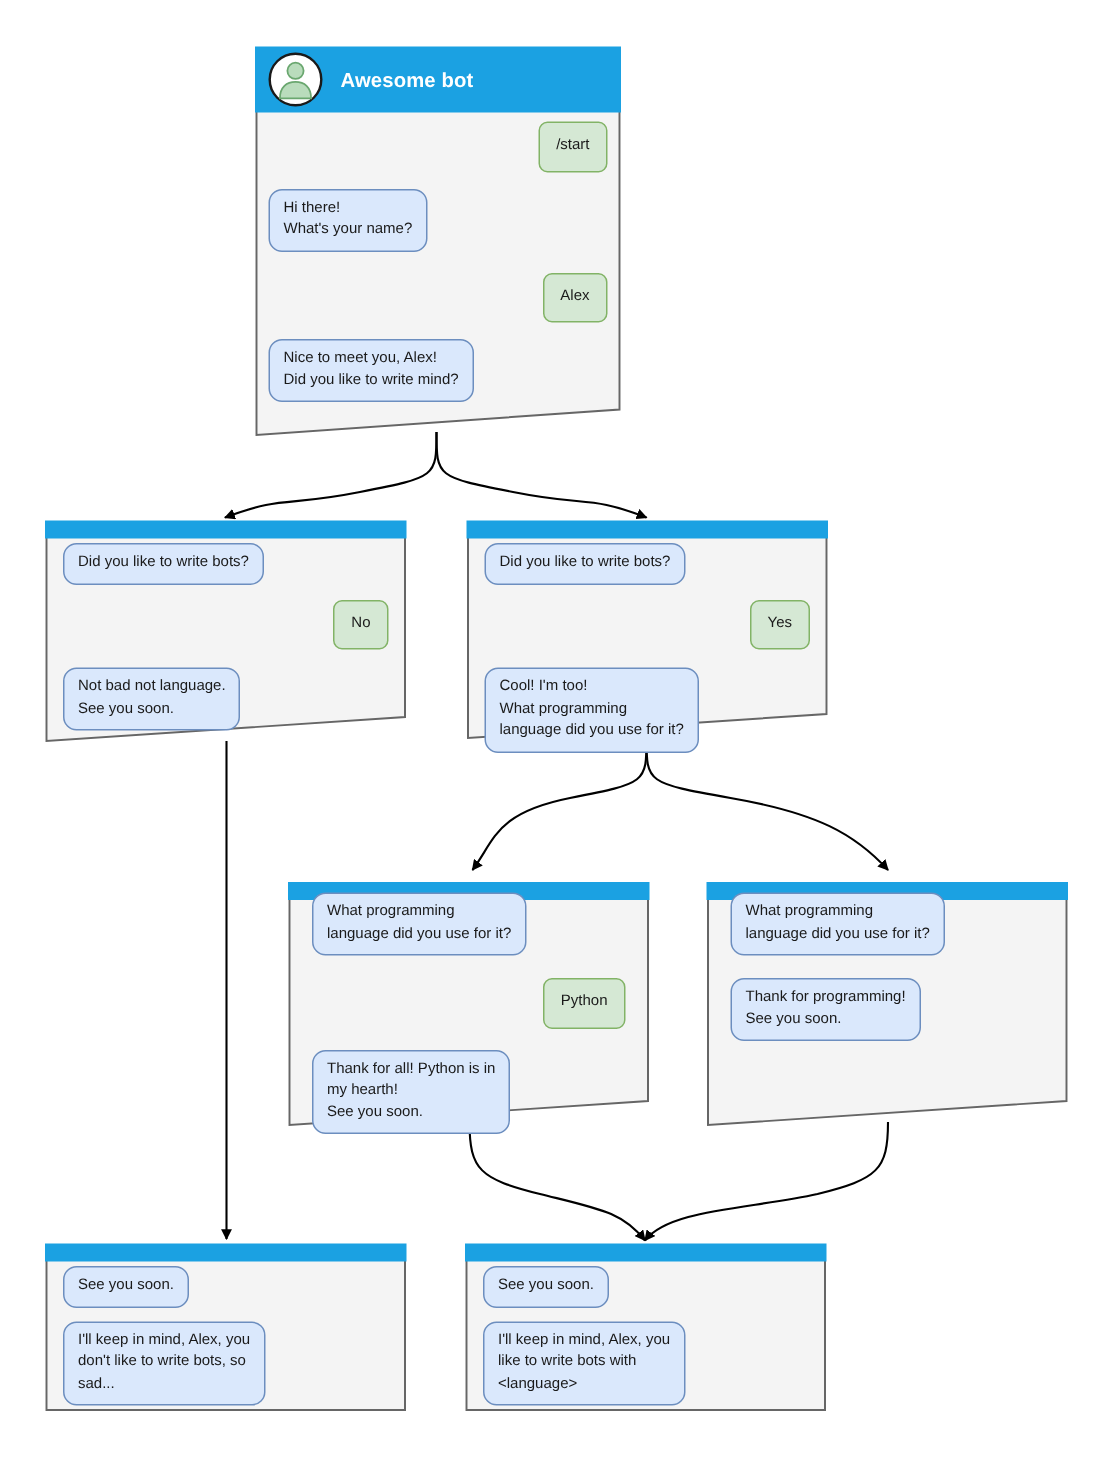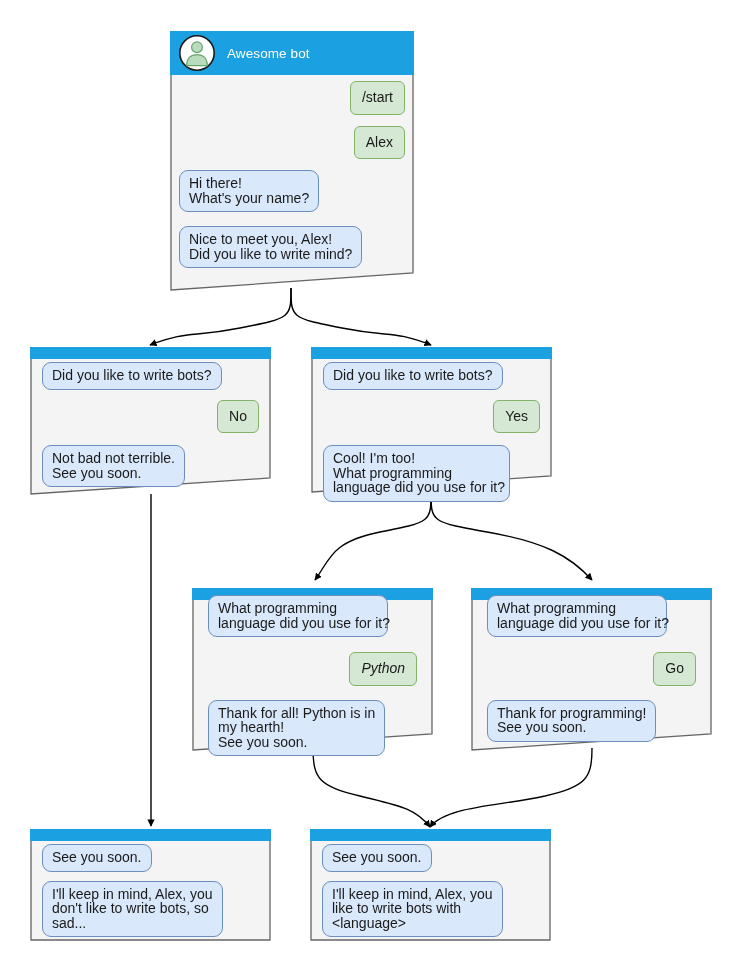--- a/index.html
+++ b/index.html
@@ -51,21 +51,21 @@
     background: #1ba1e2;
     display: flex;
     align-items: center;
     box-sizing: border-box;
     padding-left: 8px;
     z-index: 3;
   }
   .bot-title {
     color: #ffffff;
     font-size: 13.5px;
-    font-weight: normal;
+    font-weight: bold;
     margin-left: 11px;
     letter-spacing: 0.1px;
     white-space: nowrap;
   }
   .avatar {
     width: 38px;
     height: 38px;
     flex: 0 0 38px;
   }
   
@@ -90,21 +90,21 @@
     display: flex;
     width: 100%;
     box-sizing: border-box;
   }
   .row.left  { justify-content: flex-start; }
   .row.right { justify-content: flex-end; }
 
   .bubble {
     display: inline-block;
     box-sizing: border-box;
-    font-size: 14px;
+    font-size: 10px;
     line-height: 14.5px;
     color: #1a1a1a;
     white-space: pre;
     max-width: 86%;
   }
   .bubble.bot {
     background: #dae8fc;
     border: 1px solid #6c8ebf;
     border-radius: 9px;
     padding: 5px 9px 6px 9px;
@@ -154,27 +154,27 @@
         <circle cx="19" cy="13.2" r="5.4" fill="#b9dcbc" stroke="#6aa76f" stroke-width="1.2"></circle>
         <path d="M 8.6 31.6 C 8.6 23.9 13.2 20.6 19 20.6 C 24.8 20.6 29.4 23.9 29.4 31.6 Z" fill="#b9dcbc" stroke="#6aa76f" stroke-width="1.2"></path>
       </svg>
       <span class="bot-title">Awesome bot</span>
     </div>
 
     <div class="bubbles" style="top:50px; padding:0 9px;">
       <div class="row right" style="margin-bottom:11px;">
         <span class="bubble user">/start</span>
       </div>
-      <div class="row right" style="margin-bottom:11px;">
-        <span class="bubble user">Alex</span>
-      </div>
       <div class="row left" style="margin-bottom:14px;">
         <span class="bubble bot">Hi there!
 What's your name?</span>
       </div>
+      <div class="row right" style="margin-bottom:11px;">
+        <span class="bubble user">Alex</span>
+      </div>
       <div class="row left">
         <span class="bubble bot">Nice to meet you, Alex!
 Did you like to write mind?</span>
       </div>
     </div>
   </div>
 
   <div class="node" style="left:30px; top:347px; width:241px; height:148px;">
     <svg class="shape" viewBox="0 0 241 148" preserveAspectRatio="none">
       <path d="M 1,1 L 240,1 L 240,131 L 1,147 Z" fill="#f4f4f4" stroke="#666666" stroke-width="1.3"></path>
@@ -182,21 +182,21 @@
     <div class="strip"></div>
 
     <div class="bubbles" style="top:15px; padding:0 12px;">
       <div class="row left" style="margin-bottom:10px;">
         <span class="bubble bot">Did you like to write bots?</span>
       </div>
       <div class="row right" style="margin-bottom:12px;align-items:center;">
         <span class="bubble user">No</span>
       </div>
       <div class="row left">
-        <span class="bubble bot">Not bad not terrible.
+        <span class="bubble bot">Not bad not language.
 See you soon.</span>
       </div>
     </div>
   </div>
 
   <div class="node" style="left:311px; top:347px; width:241px; height:146px;">
     <svg class="shape" viewBox="0 0 241 146" preserveAspectRatio="none">
       <path d="M 1,1 L 240,1 L 240,129 L 1,145 Z" fill="#f4f4f4" stroke="#666666" stroke-width="1.3"></path>
     </svg>
     <div class="strip"></div>
@@ -220,21 +220,21 @@
     <svg class="shape" viewBox="0 0 241 163" preserveAspectRatio="none">
       <path d="M 1,1 L 240,1 L 240,146 L 1,162 Z" fill="#f4f4f4" stroke="#666666" stroke-width="1.3"></path>
     </svg>
     <div class="strip"></div>
 
     <div class="bubbles" style="top:7px; padding:0 16px;">
       <div class="row left" style="margin-bottom:15px;">
         <span class="bubble bot">What programming
 language did you use for it?</span>
       </div>
-      <div class="row right" style="margin-bottom:14px;font-style:italic;">
+      <div class="row right" style="margin-bottom:14px;">
         <span class="bubble user">Python</span>
       </div>
       <div class="row left">
         <span class="bubble bot">Thank for all! Python is in
 my hearth!
 See you soon.</span>
       </div>
     </div>
   </div>
 
@@ -242,23 +242,20 @@
     <svg class="shape" viewBox="0 0 241 163" preserveAspectRatio="none">
       <path d="M 1,1 L 240,1 L 240,146 L 1,162 Z" fill="#f4f4f4" stroke="#666666" stroke-width="1.3"></path>
     </svg>
     <div class="strip"></div>
 
     <div class="bubbles" style="top:7px; padding:0 16px;">
       <div class="row left" style="margin-bottom:15px;">
         <span class="bubble bot">What programming
 language did you use for it?</span>
       </div>
-      <div class="row right" style="margin-bottom:14px;">
-        <span class="bubble user">Go</span>
-      </div>
       <div class="row left">
         <span class="bubble bot">Thank for programming!
 See you soon.</span>
       </div>
     </div>
   </div>
 
   <div class="node" style="left:30px; top:829px; width:241px; height:112px;">
     <svg class="shape" viewBox="0 0 241 112" preserveAspectRatio="none">
       <path d="M 1,1 L 240,1 L 240,111 L 1,111 Z" fill="#f4f4f4" stroke="#666666" stroke-width="1.3"></path>

